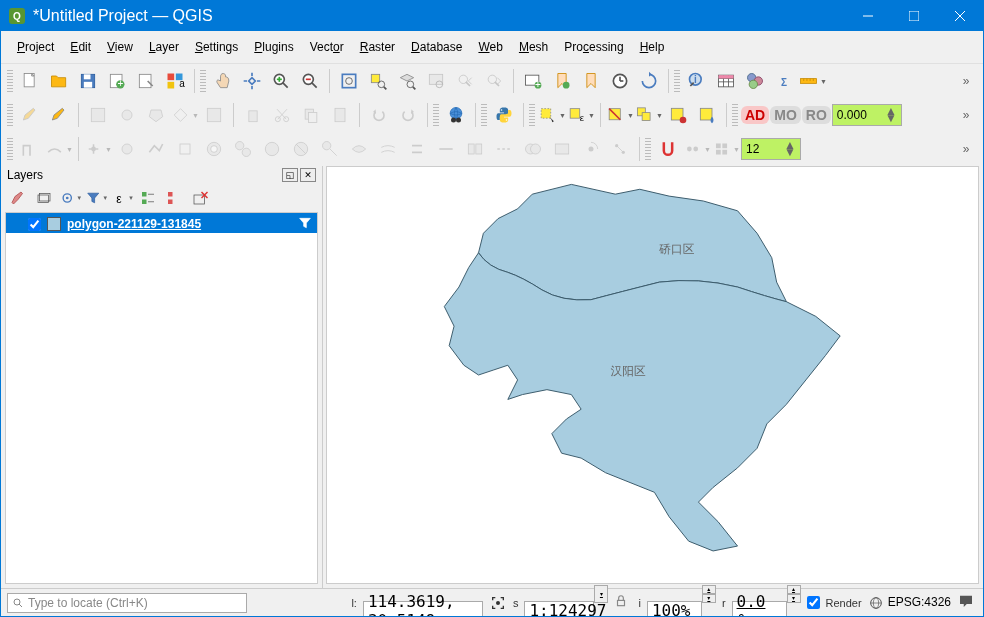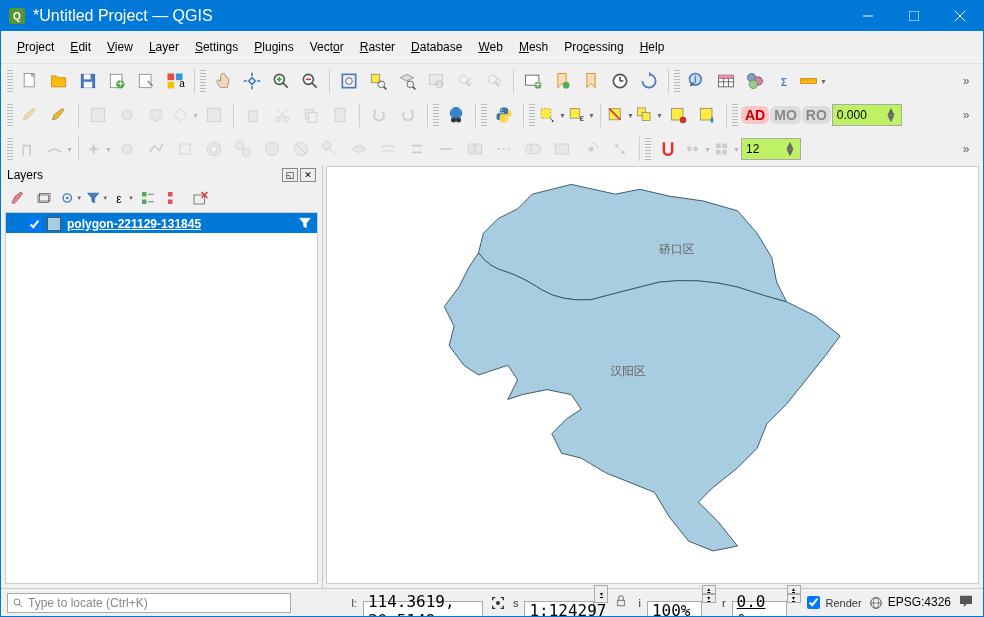--- a/index.html
+++ b/index.html
@@ -36,21 +36,21 @@
 .layerrow { display: flex; align-items: flex-end; padding: 2px 4px; background: #0078d7; color: white; }
 .layerrow input[type=checkbox] { margin: 0 6px 0 18px; }
 .layerrow .swatch { width: 14px; height: 14px; background: #a8cde0; border: 1px solid #555; margin-right: 6px; }
 .layerrow .lname { text-decoration: underline; flex: 1; font-weight: bold; }
 .layerrow .filtericon { width: 16px; height: 16px; }
 
 .canvas { flex: 1; background: white; border: 1px solid #ccc; margin: 0 4px 4px 3px; position: relative; overflow: hidden; }
 .canvas svg { width: 100%; height: 100%; }
 
 .statusbar { height: 28px; background: #f0f0f0; border-top: 1px solid #ccc; display: flex; align-items: center; padding: 0 6px; gap: 6px; }
-.statusbar .locator { width: 284px; height: 20px; border: 1px solid #aaa; background: white; display: flex; align-items: center; padding: 0 4px; color: #888; font-family: monospace; font-size: 11px; }
+.statusbar .locator { width: 240px; height: 20px; border: 1px solid #aaa; background: white; display: flex; align-items: center; padding: 0 4px; color: #888; font-family: monospace; font-size: 11px; }
 .statusbar .sbfield { height: 20px; border: 1px solid #aaa; background: white; display: flex; align-items: center; padding: 0 4px; font-family: monospace; font-size: 16px; margin-top: 16px; }
 .statusbar .sblabel { font-size: 11px; color: #333; }
 .statusbar .sbspin { display: flex; text-decoration: underline; }
 .statusbar .sbspin .spinbtn { width: 14px; display: flex; flex-direction: column; }
 .statusbar .sbspin .spinbtn div { height: 9px; border: 1px solid #aaa; background: #eee; font-size: 6px; text-align: center; line-height: 7px; cursor: pointer; }
 .badge { padding: 1px 4px; border-radius: 6px; font-size: 14px; font-weight: bold; }
 .badge.ad { background: #f9c7c7; color: #c00; }
 .badge.mo { background: #ddd; color: #888; }
 .badge.ro { background: #ddd; color: #888; }
 

